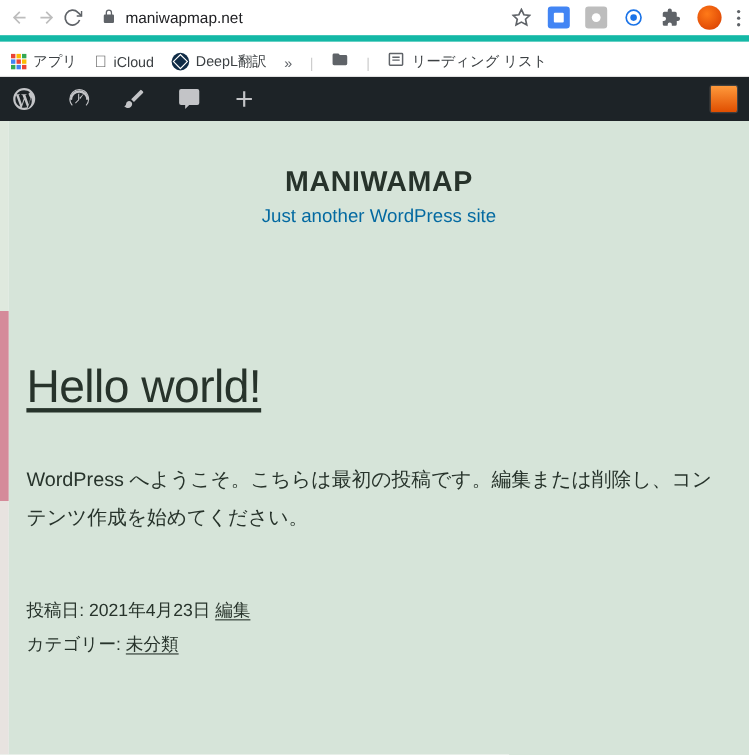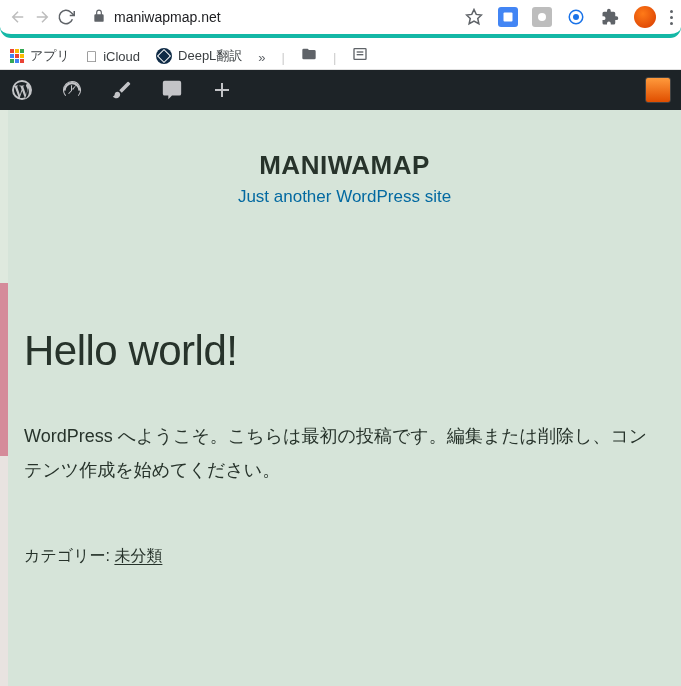--- a/index.html
+++ b/index.html
@@ -1,19 +1,19 @@
 <!DOCTYPE html>
 <html><head>
   <meta charset="utf-8">
   <style>
     * { margin:0; padding:0; box-sizing:border-box; }
     body { font-family: -apple-system, BlinkMacSystemFont, "Segoe UI", sans-serif; width:681px; height:686px; overflow:hidden; background:#fff; }
 
     
-    .chrome-toolbar { display:flex; align-items:center; padding:6px 8px; gap:4px; border-bottom:4px solid #14b8a6; background:#fff; height:38px;border-radius:11px; }
+    .chrome-toolbar { display:flex; align-items:center; padding:6px 8px; gap:4px; border-bottom:6px solid #14b8a6; background:#fff; height:38px; }
     .nav-icon { width:20px; height:20px; display:flex; align-items:center; justify-content:center; color:#5f6368; cursor:pointer; }
     .nav-icon.disabled { color:#bdbdbd; }
     .url-bar { flex:1; display:flex; align-items:center; gap:8px; padding:4px 12px; border-radius:16px; color:#202124; font-size:14px; }
     .url-bar .lock { color:#5f6368; }
     .right-icons { display:flex; align-items:center; gap:14px; }
     .ext-badge { display:flex; align-items:center; justify-content:center; width:20px; height:20px; border-radius:3px; font-size:12px; color:#fff; }
     .profile { width:22px; height:22px; border-radius:50%; background: radial-gradient(circle at 40% 35%, #ff7a18, #d63a00); }
     .menu-dots { display:flex; flex-direction:column; gap:3px; align-items:center; }
     .menu-dots span { width:3px; height:3px; border-radius:50%; background:#5f6368; }
 
@@ -38,21 +38,21 @@
     .wp-admin-bar .spacer { flex:1; }
     .wp-avatar { width:26px; height:26px; border-radius:3px; background:linear-gradient(#ff9a3c,#e04e00); border:1px solid #444; }
 
     
     .page-wrap { display:flex; height:calc(686px - 38px - 32px - 40px); }
     .left-sliver { width:8px; background:linear-gradient(#dfe9de 0 30%, #d58b9a 30% 60%, #e8e3e0 60% 100%); }
     .content { flex:1; background:#d6e4d9; padding:40px 16px 24px; color:#27332b; overflow:hidden; }
     .site-header { text-align:center; margin-bottom:120px; }
     .site-title { font-size:26px; font-weight:600; letter-spacing:0.5px; }
     .site-tagline { font-size:17px; margin-top:6px; font-weight:400; color:#0369a1; }
-    .post-title { font-size:42px; font-weight:500; text-underline-offset:6px; margin-bottom:44px; letter-spacing:-0.5px; }
+    .post-title { font-size:42px; font-weight:500; text-decoration:underline; text-underline-offset:6px; margin-bottom:44px; letter-spacing:-0.5px; }
     .post-body { font-size:18px; line-height:1.9; margin-bottom:54px; }
     .post-meta { font-size:16px; line-height:1.9; }
     .meta-link { text-decoration:underline; text-underline-offset:3px; cursor:pointer; }
   </style>
 </head>
 <body>
 
 <div class="chrome-toolbar">
   <div class="nav-icon disabled">
     <svg width="18" height="18" viewBox="0 0 24 24" fill="none" stroke="currentColor" stroke-width="2">
@@ -148,20 +148,21 @@
   </div>
   <span class="bm-divider">|</span>
   <div class="bm-item">
     <span class="list-icon">
       <svg width="16" height="16" viewBox="0 0 24 24" fill="none" stroke="currentColor" stroke-width="2">
           <rect x="3" y="4" width="18" height="16" rx="1"></rect>
           <line x1="7" y1="9" x2="17" y2="9"></line>
           <line x1="7" y1="13" x2="17" y2="13"></line>
         </svg>
     </span>
+    <span>リーディング リスト</span>
   </div>
 </div>
 
 <div class="wp-admin-bar">
   <span class="wp-icon">
     <svg width="24" height="24" viewBox="0 0 24 24" fill="currentColor">
         <path d="M12 2a10 10 0 1 0 0 20 10 10 0 0 0 0-20zm-8 10c0-1.2.3-2.3.7-3.3l3.8 10.4A8 8 0 0 1 4 12zm8 8c-.8 0-1.5-.1-2.2-.3l2.4-7 2.5 6.8c0 .1 0 .1.1.1-.9.3-1.8.4-2.8.4zm1.1-11.7c.5 0 .9-.1.9-.1.4 0 .4-.7-.1-.6 0 0-1.3.1-2.2.1-.8 0-2.1-.1-2.1-.1-.4 0-.5.6 0 .6 0 0 .4.1.8.1l1.2 3.3-1.7 5.1L7 8.3c.5 0 .9-.1.9-.1.4 0 .4-.7-.1-.6 0 0-1.3.1-2.2.1h-.5A8 8 0 0 1 12 4c2.1 0 4 .8 5.4 2.1h-.1c-.8 0-1.3.7-1.3 1.4 0 .7.4 1.2.8 1.9.3.5.7 1.2.7 2.2 0 .7-.3 1.5-.6 2.6l-.8 2.7-3-8.6zm5.8 5.7c0 2.9-1.6 5.4-3.9 6.8l2.4-7.1c.5-1.1.6-2.1.6-2.9v-.7c.6 1.2.9 2.5.9 3.9z"></path>
       </svg>
   </span>
   <span class="wp-icon">
@@ -195,19 +196,26 @@
   <div class="left-sliver"></div>
   <div class="content">
     <div class="site-header">
       <div class="site-title">MANIWAMAP</div>
       <div class="site-tagline">Just another WordPress site</div>
     </div>
     <h1 class="post-title">Hello world!</h1>
     <p class="post-body">WordPress へようこそ。こちらは最初の投稿です。編集または削除し、コンテンツ作成を始めてください。</p>
     <div class="post-meta">
       <div>
+        <span>投稿日:</span>
+        <span> </span>
+        <span>2021年4月23日</span>
+        <span>  </span>
+        <span class="meta-link">編集</span>
+      </div>
+      <div>
         <span>カテゴリー:</span>
         <span> </span>
         <span class="meta-link">未分類</span>
       </div>
     </div>
   </div>
 </div>
 
 </body></html>

